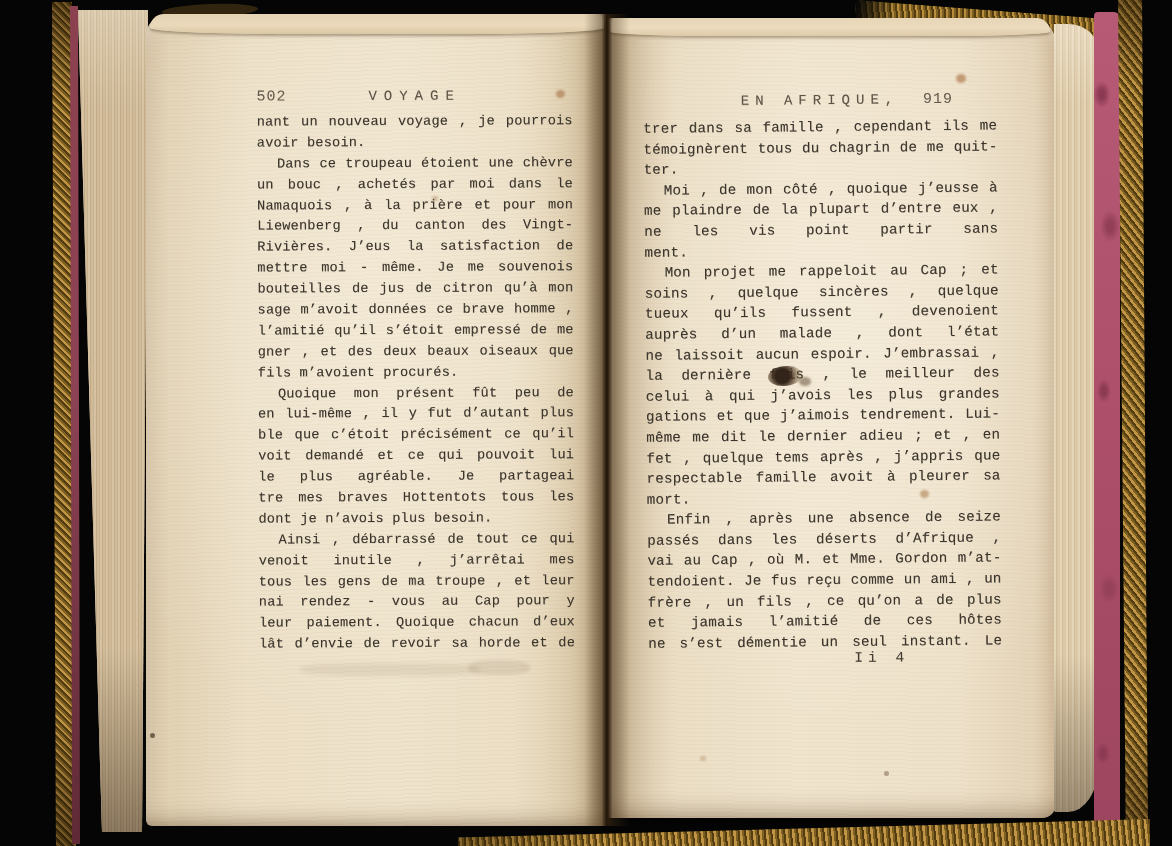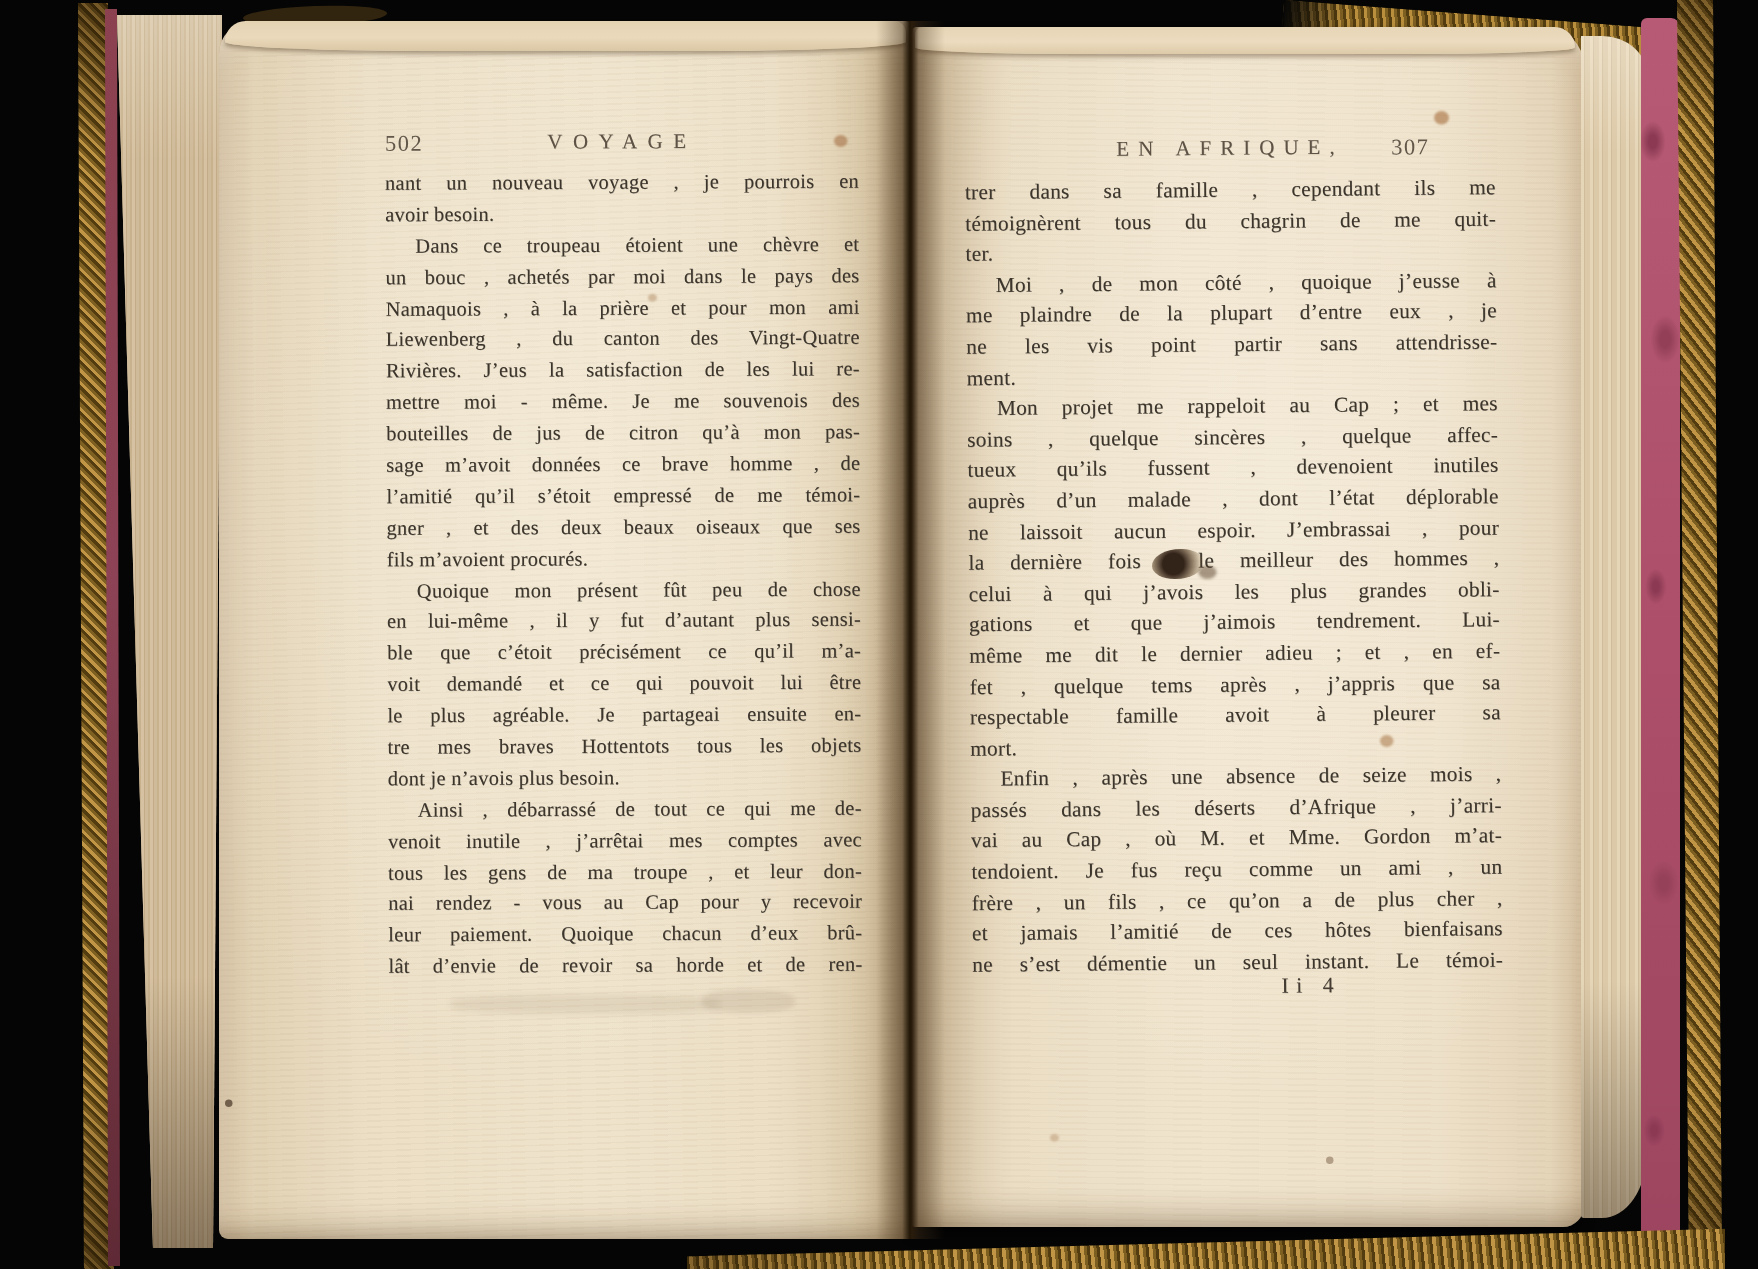--- a/index.html
+++ b/index.html
@@ -1,17 +1,17 @@
 <!DOCTYPE html>
 <html><head>
 <meta charset="utf-8">
 <style>
   html,body{margin:0;padding:0;background:#050505;}
   .stage{position:relative;width:1172px;height:846px;background:#050505;overflow:hidden;
-         font-family:Liberation Serif, serif;}
+         font-family:Liberation Mono, monospace;}
 
   .stage > div{position:absolute;}
 
   
   .gold-edge, .gold-bottom, .gold-top{
     background:
       linear-gradient(180deg, rgba(20,10,0,.45), rgba(0,0,0,0) 12%, rgba(0,0,0,0) 85%, rgba(20,10,0,.5)),
       repeating-linear-gradient(45deg, #533d10 0 2px, #c09545 2px 4px, #7e5f22 4px 6px);
   }
   .gold-left{left:46px;top:2px;width:34px;height:844px;
@@ -195,21 +195,21 @@
         <div class="tl">tous les gens de ma troupe , et leur don-</div>
         <div class="tl">nai rendez - vous au Cap pour y recevoir</div>
         <div class="tl">leur paiement. Quoique chacun d’eux brû-</div>
         <div class="tl">lât d’envie de revoir sa horde et de ren-</div>
       </div>
   </div>
 
   <div class="content content-right">
     <div class="header">
       <span class="rtitle">EN AFRIQUE,</span>
-      <span class="pnum">307</span>
+      <span class="pnum">919</span>
     </div>
     <div class="text-block text-right">
         <div class="tl">trer dans sa famille , cependant ils me</div>
         <div class="tl">témoignèrent tous du chagrin de me quit-</div>
         <div class="tl end">ter.</div>
         <div class="tl ind">Moi , de mon côté , quoique j’eusse à</div>
         <div class="tl">me plaindre de la plupart d’entre eux , je</div>
         <div class="tl">ne les vis point partir sans attendrisse-</div>
         <div class="tl end">ment.</div>
         <div class="tl ind">Mon projet me rappeloit au Cap ; et mes</div>

